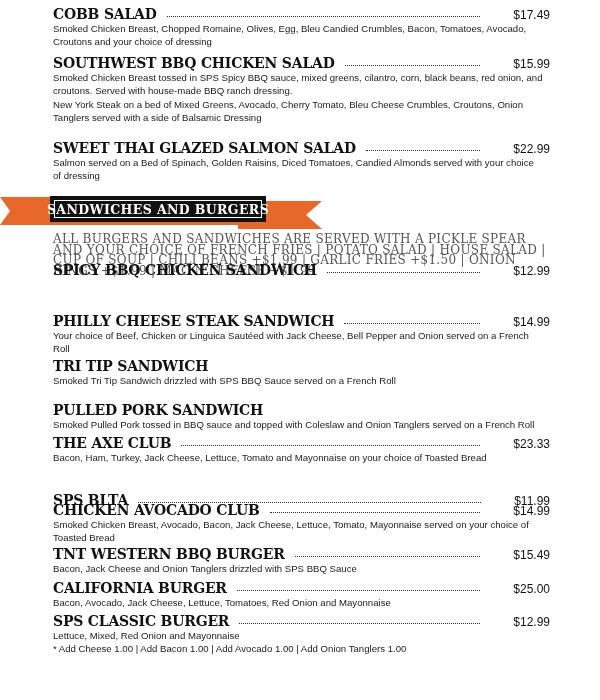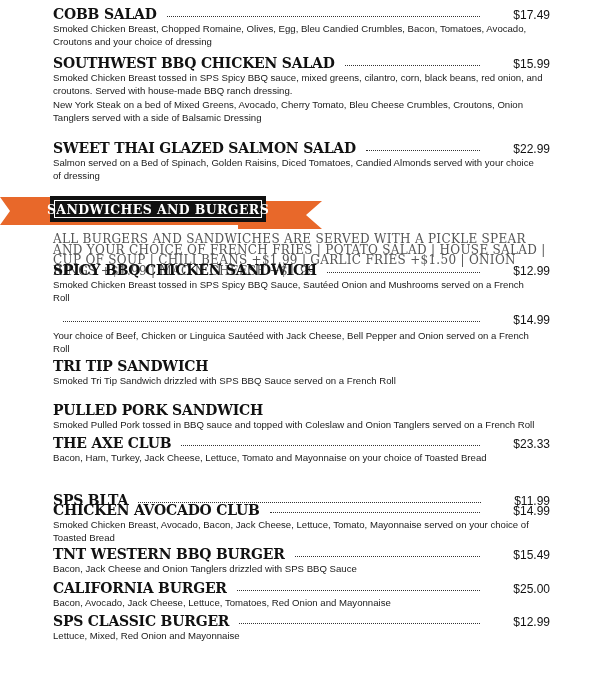--- a/index.html
+++ b/index.html
@@ -104,25 +104,25 @@
 </div>
 
 <div class="section-note">ALL BURGERS AND SANDWICHES ARE SERVED WITH A PICKLE SPEAR AND YOUR CHOICE OF FRENCH FRIES | POTATO SALAD | HOUSE SALAD | CUP OF SOUP | CHILI BEANS +$1.99 | GARLIC FRIES +$1.50 | ONION RINGS +$1.99 | MAC N CHEESE +$1.99</div>
 
 <div class="item" style="top:262px;">
   <div class="item-head">
     <span class="item-name">SPICY BBQ CHICKEN SANDWICH</span>
     <span class="leader"></span>
     <span class="item-price">$12.99</span>
   </div>
-  <div class="item-desc">Smoked Chicken Breast tossed in SPS Spicy BBQ Sauce, Sautéed Onion and Mushrooms served on a French Roll</div>
 </div>
 
 <div class="item" style="top:313px;">
   <div class="item-head">
+    <span class="item-name">PHILLY CHEESE STEAK SANDWICH</span>
     <span class="leader"></span>
     <span class="item-price">$14.99</span>
   </div>
   <div class="item-desc">Your choice of Beef, Chicken or Linguica Sautéed with Jack Cheese, Bell Pepper and Onion served on a French Roll</div>
 </div>
 
 <div class="item" style="top:358px;">
   <div class="item-head">
     <span class="item-name">TRI TIP SANDWICH</span>
   </div>
@@ -180,13 +180,14 @@
   <div class="item-desc">Bacon, Avocado, Jack Cheese, Lettuce, Tomatoes, Red Onion and Mayonnaise</div>
 </div>
 
 <div class="item" style="top:613px;">
   <div class="item-head">
     <span class="item-name">SPS CLASSIC BURGER</span>
     <span class="leader"></span>
     <span class="item-price">$12.99</span>
   </div>
   <div class="item-desc">Lettuce, Mixed, Red Onion and Mayonnaise</div>
+  <div class="item-desc" style="margin-top:0;">* Add Cheese 1.00 | Add Bacon 1.00 | Add Avocado 1.00 | Add Onion Tanglers 1.00</div>
 </div>
 
 </body></html>

